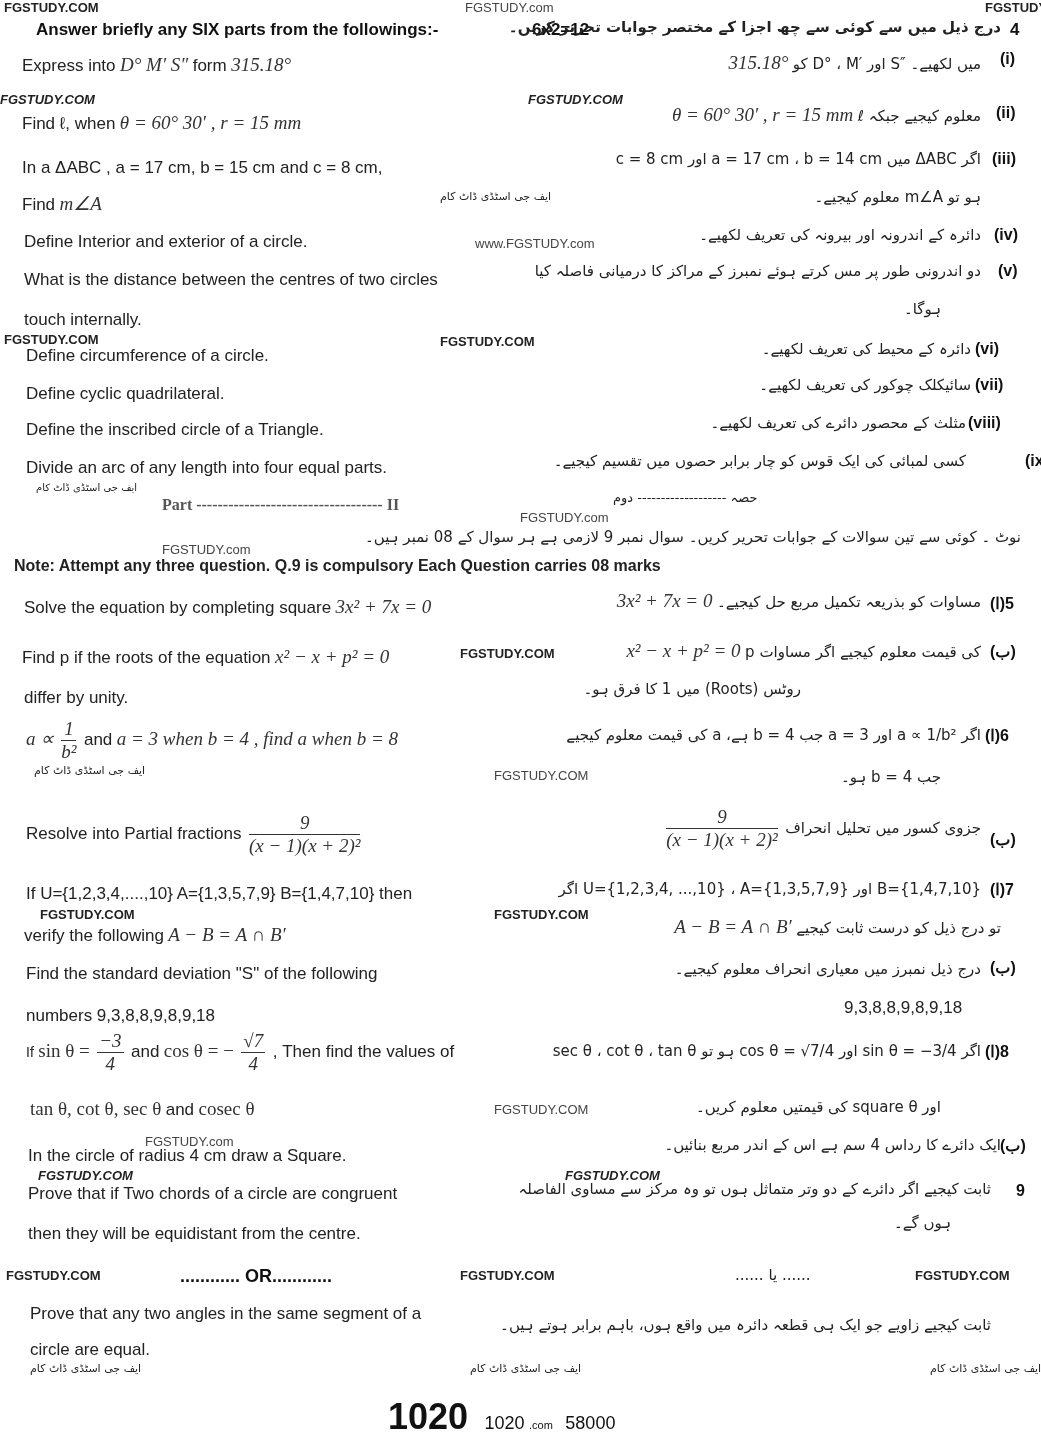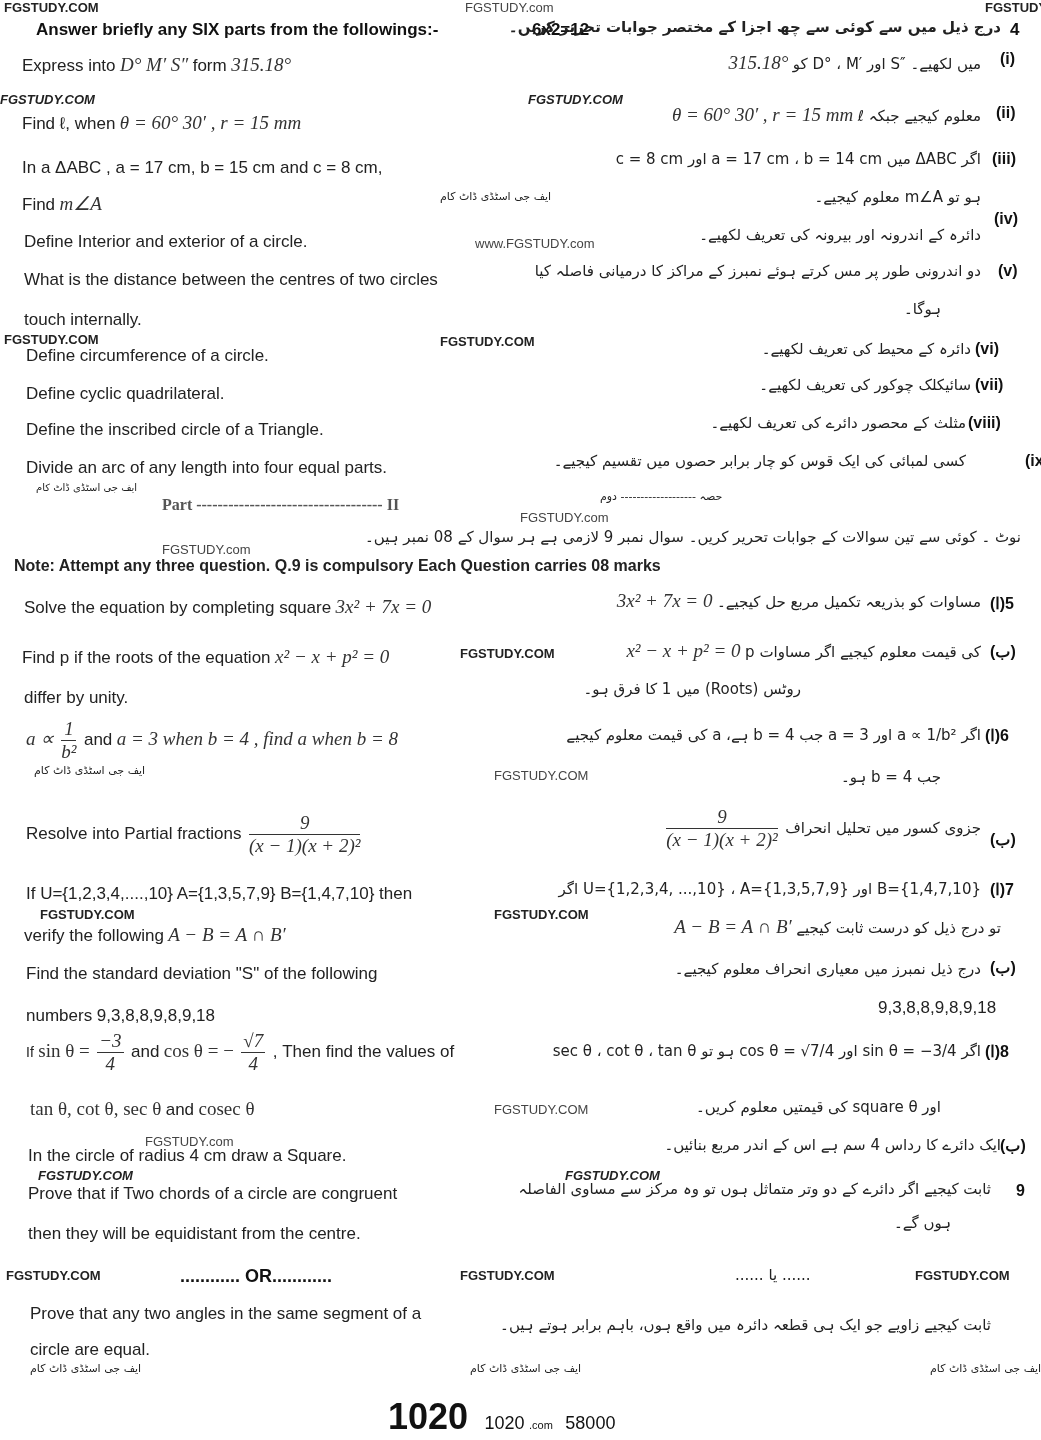--- a/index.html
+++ b/index.html
@@ -65,21 +65,21 @@
   <span class="math">m∠A</span>
 </div>
 <div class="abs ur" style="right:60px;top:150px">اگر ΔABC میں a = 17 cm ، b = 14 cm اور c = 8 cm</div>
 <div class="abs ur" style="right:60px;top:188px">ہو تو m∠A معلوم کیجیے۔</div>
 <div class="abs num" style="left:992px;top:150px">(iii)</div>
 <div class="abs ur" style="left:440px;top:190px;font-size:11px">ایف جی اسٹڈی ڈاٹ کام</div>
 
 <div class="abs en" style="left:24px;top:232px">Define Interior and exterior of a circle.</div>
 <div class="abs wm-light" style="left:475px;top:236px">www.FGSTUDY.com</div>
 <div class="abs ur" style="right:60px;top:226px">دائرہ کے اندرونہ اور بیرونہ کی تعریف لکھیے۔</div>
-<div class="abs num" style="left:994px;top:210px">(iv)</div>
+<div class="abs num" style="left:994px;top:226px">(iv)</div>
 
 <div class="abs en" style="left:24px;top:270px">What is the distance between the centres of two circles</div>
 <div class="abs en" style="left:24px;top:310px">touch internally.</div>
 <div class="abs ur" style="right:60px;top:262px">دو اندرونی طور پر مس کرتے ہوئے نمبرز کے مراکز کا درمیانی فاصلہ کیا</div>
 <div class="abs ur" style="right:100px;top:300px">ہوگا۔</div>
 <div class="abs num" style="left:998px;top:262px">(v)</div>
 
 <div class="abs wm" style="left:4px;top:332px">FGSTUDY.COM</div>
 <div class="abs wm" style="left:440px;top:334px">FGSTUDY.COM</div>
 
@@ -94,21 +94,21 @@
 <div class="abs en" style="left:26px;top:420px">Define the inscribed circle of a Triangle.</div>
 <div class="abs ur" style="right:75px;top:414px">مثلث کے محصور دائرے کی تعریف لکھیے۔</div>
 <div class="abs num" style="left:968px;top:414px">(viii)</div>
 
 <div class="abs en" style="left:26px;top:458px">Divide an arc of any length into four equal parts.</div>
 <div class="abs ur" style="right:75px;top:452px">کسی لمبائی کی ایک قوس کو چار برابر حصوں میں تقسیم کیجیے۔</div>
 <div class="abs num" style="left:1025px;top:452px">(ix)</div>
 
 <div class="abs ur" style="left:36px;top:482px;font-size:10px">ایف جی اسٹڈی ڈاٹ کام</div>
 <div class="abs part" style="left:162px;top:496px">Part ----------------------------------- II</div>
-<div class="abs ur" style="left:600px;top:490px;font-size:11px;direction:ltr">حصہ ------------------- دوم</div>
+<div class="abs ur" style="left:613px;top:490px;font-size:13px;direction:ltr">حصہ ------------------- دوم</div>
 <div class="abs wm-light" style="left:520px;top:510px">FGSTUDY.com</div>
 <div class="abs ur" style="right:20px;top:528px">نوٹ ۔ کوئی سے تین سوالات کے جوابات تحریر کریں۔ سوال نمبر 9 لازمی ہے ہر سوال کے 08 نمبر ہیں۔</div>
 <div class="abs wm-light" style="left:162px;top:542px">FGSTUDY.com</div>
 <div class="abs note" style="left:14px;top:557px">Note: Attempt any three question. Q.9 is compulsory Each Question carries 08  marks</div>
 
 <div class="abs" style="left:24px;top:596px">
   <span class="en">Solve the equation by completing square</span>
   <span class="math">3x² + 7x = 0</span>
 </div>
 <div class="abs" style="right:60px;top:590px">
@@ -162,21 +162,21 @@
 <div class="abs ur" style="right:60px;top:880px;direction:ltr">اگر U={1,2,3,4, ...,10} ، A={1,3,5,7,9} اور B={1,4,7,10}</div>
 <div class="abs" style="right:40px;top:916px">
   <span class="math">A − B = A ∩ B′</span>
   <span class="ur">تو درج ذیل کو درست ثابت کیجیے</span>
 </div>
 <div class="abs num" style="left:990px;top:880px"><span>(ا)</span><span>7</span></div>
 
 <div class="abs en" style="left:26px;top:964px">Find the standard deviation "S" of the following</div>
 <div class="abs en" style="left:26px;top:1006px">numbers  9,3,8,8,9,8,9,18</div>
 <div class="abs ur" style="right:60px;top:960px">درج ذیل نمبرز میں معیاری انحراف معلوم کیجیے۔</div>
-<div class="abs en" style="left:878px;top:998px">9,3,8,8,9,8,9,18</div>
+<div class="abs en" style="left:844px;top:998px">9,3,8,8,9,8,9,18</div>
 <div class="abs num" style="left:990px;top:958px">(ب)</div>
 
 <div class="abs" style="left:26px;top:1030px">
   <span class="en" style="font-size:14px">If</span>
   <span class="math" style="font-style:normal">sin θ =</span>
   <span class="frac math"><span class="top">−3</span><span class="bot">4</span></span>
   <span class="en">and</span>
   <span class="math" style="font-style:normal">cos θ = −</span>
   <span class="frac math"><span class="top">√7</span><span class="bot">4</span></span>
   <span class="en">, Then find the values of</span>

